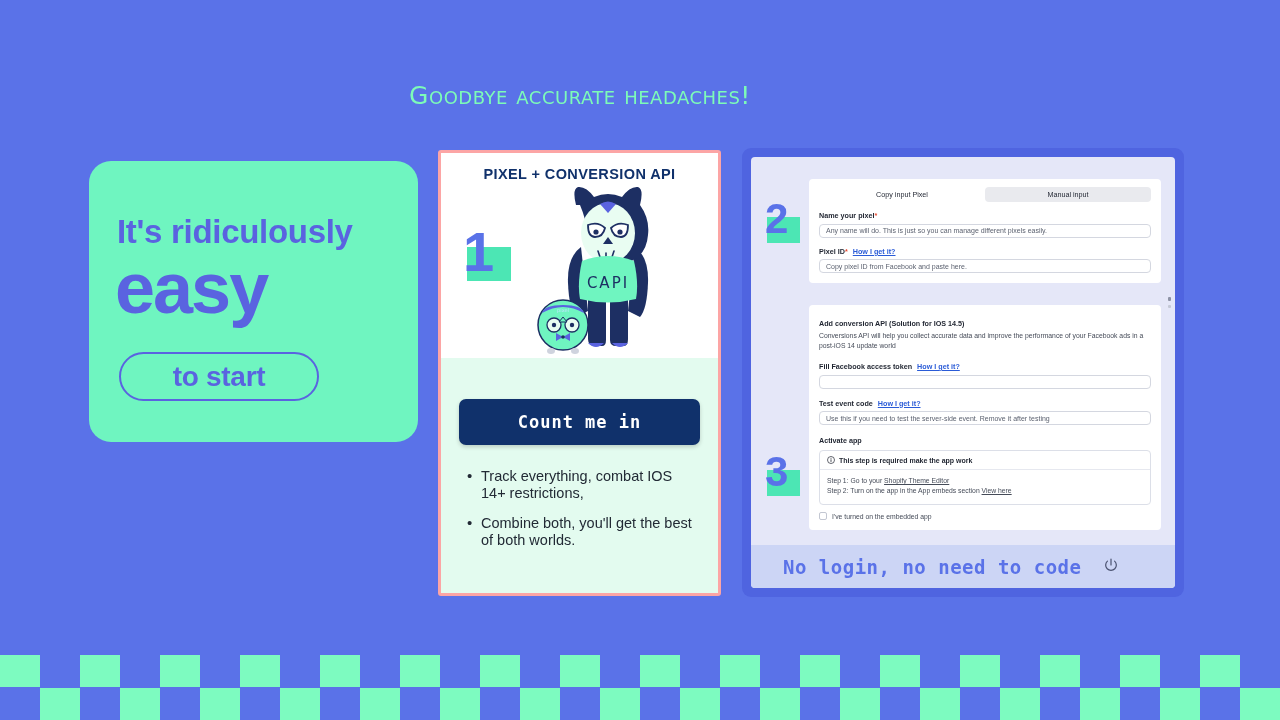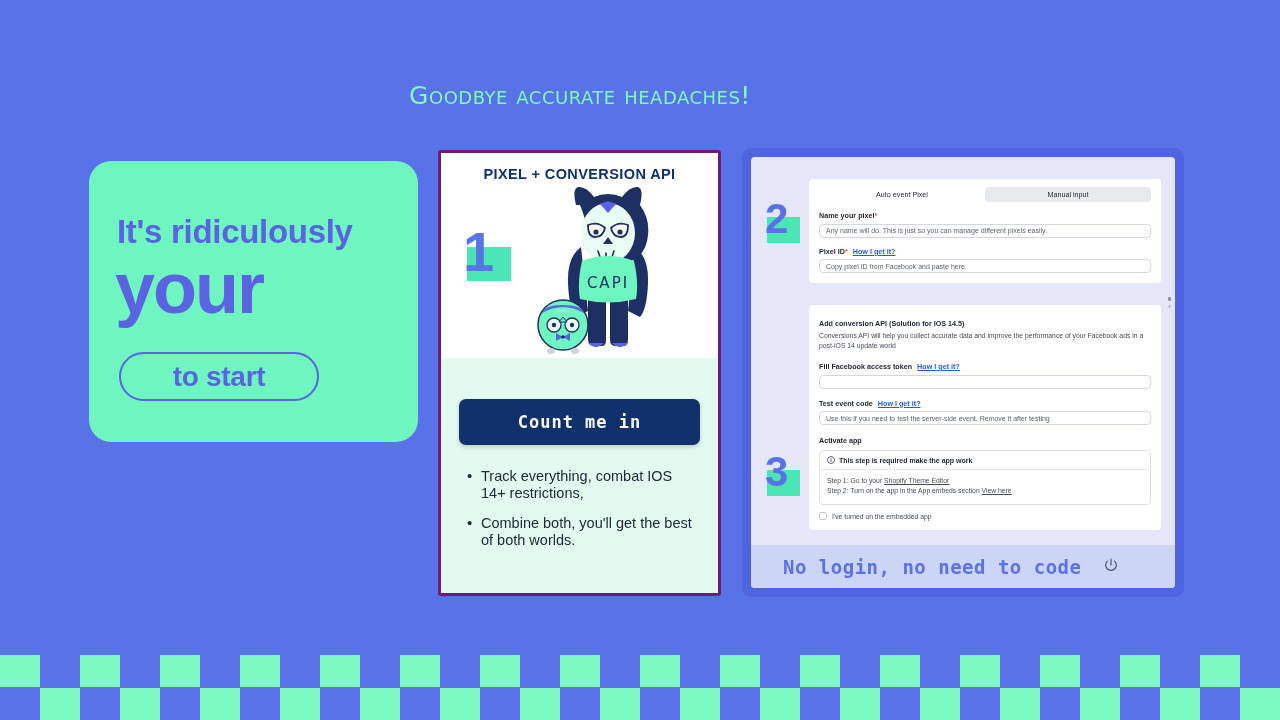--- a/index.html
+++ b/index.html
@@ -52,21 +52,21 @@
     color: #5a63e0; font-size: 28px; font-weight: 700;
     letter-spacing: -0.3px;
   }
 
   
   .mid-card {
     position: absolute;
     left: 438px; top: 150px;
     width: 283px; height: 446px;
     background: #ffffff;
-    border: 3px solid #701a75;
+    border: 3px solid #fca5a5;
     border-radius: 3px;
     overflow: hidden;
   }
   .mid-title {
     position: absolute; left: 0; top: 13px; width: 100%;
     text-align: center;
     font-size: 14.5px; font-weight: 700; color: #10316b;
     letter-spacing: 0.4px;
   }
   .mid-hero { position: absolute; left: 0; top: 32px; width: 100%; height: 173px; }
@@ -198,21 +198,21 @@
 </style>
 </head>
 <body>
 
 <div class="stage">
 
   <div class="headline">Goodbye accurate headaches!</div>
 
   <div class="left-card">
     <div class="lc-line1">It's ridiculously</div>
-    <div class="lc-easy">your</div>
+    <div class="lc-easy">easy</div>
     <div class="lc-pill">
       <span>to start</span>
     </div>
   </div>
 
   <div class="mid-card">
     <div class="mid-title">PIXEL + CONVERSION API</div>
 
     <div class="mid-hero">
       <div class="step1num"></div>
@@ -284,21 +284,21 @@
     <div class="right-inner">
 
       <div class="app-scroll">
 
         <div class="stepnum" style="left:16px; top:60px;"></div>
         <div class="stepglyph" style="left:14px; top:41px;">2</div>
 
         <div class="panel" style="top:22px; padding:8px 10px 10px 10px;">
           <div class="tabs">
             <div class="tab">
-              <span>Auto event Pixel</span>
+              <span>Copy input Pixel</span>
             </div>
             <div class="tab sel">
               <span>Manual input</span>
             </div>
           </div>
 
           <div class="lbl" style="margin-top:9px;">
             <span>Name your pixel</span><span class="req">*</span>
           </div>
           <div class="field">

